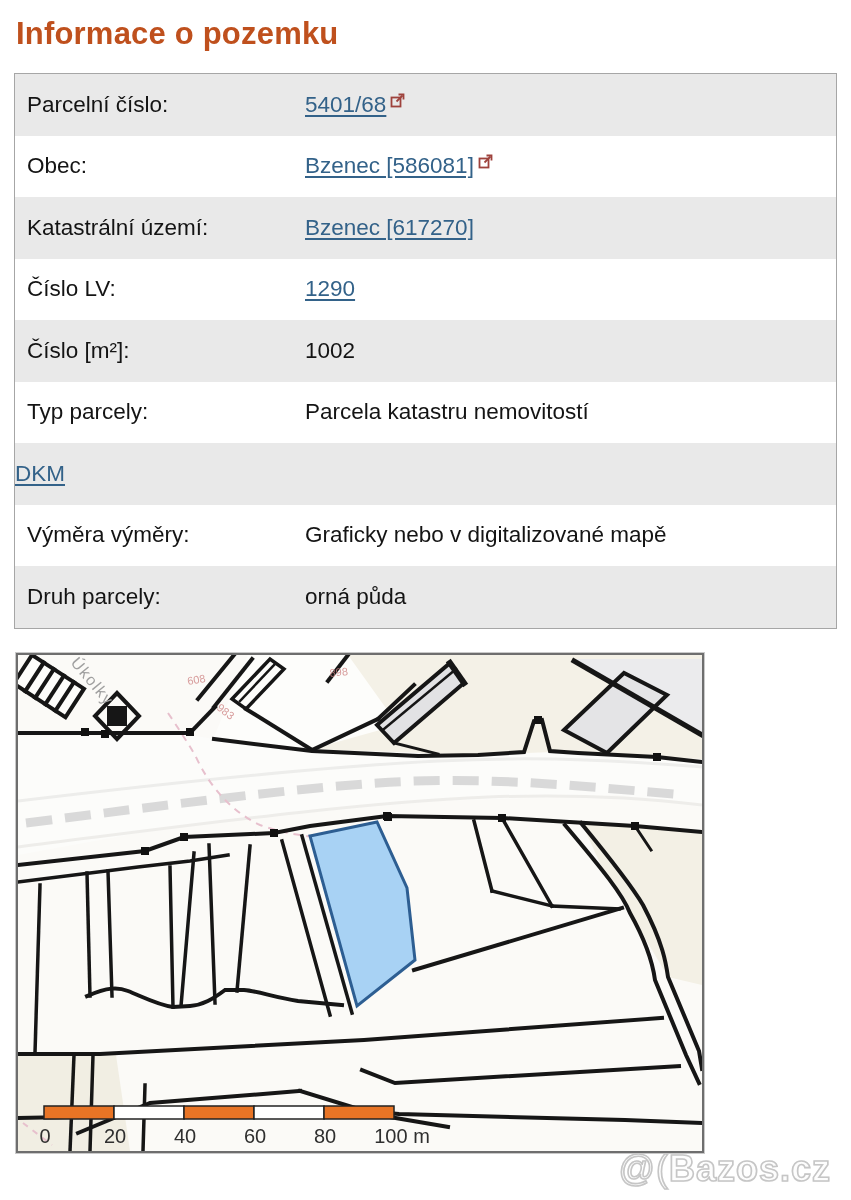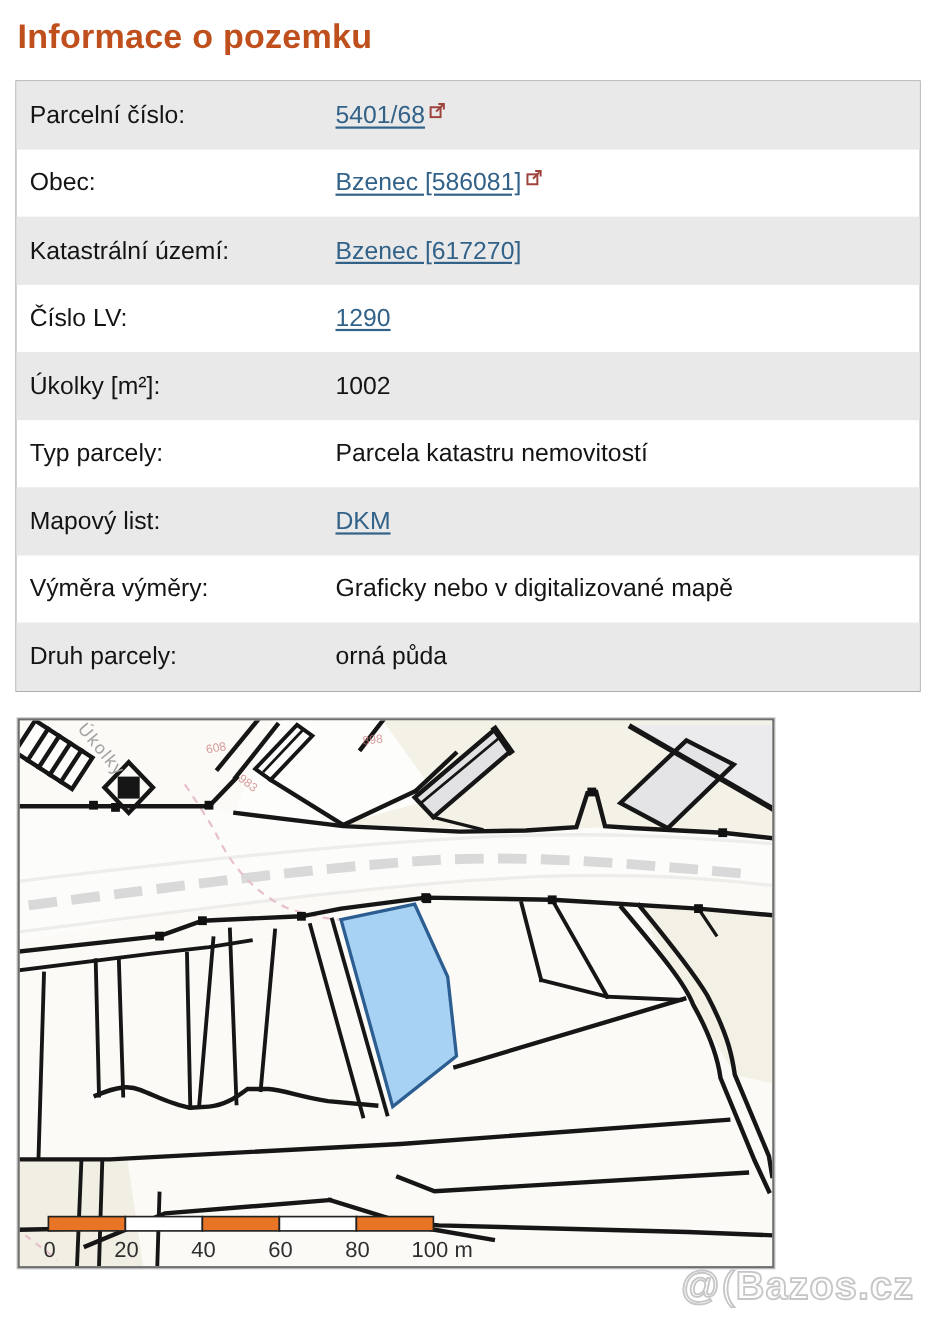--- a/index.html
+++ b/index.html
@@ -58,29 +58,28 @@
           <a href="#">Bzenec [617270]</a>
         </span>
       </div>
       <div class="info-row">
         <span class="info-label">Číslo LV:</span>
         <span class="info-value">
           <a href="#">1290</a>
         </span>
       </div>
       <div class="info-row alt">
-        <span class="info-label">Úkolky [m²]:</span>
+        <span class="info-label">Číslo [m²]:</span>
         <span class="info-value">1002</span>
       </div>
       <div class="info-row">
         <span class="info-label">Typ parcely:</span>
         <span class="info-value">Parcela katastru nemovitostí</span>
       </div>
       <div class="info-row alt">
-        <span class="info-label">Mapový list:</span>
         <span class="info-value">
           <a href="#">DKM</a>
         </span>
       </div>
       <div class="info-row">
         <span class="info-label">Výměra výměry:</span>
         <span class="info-value">Graficky nebo v digitalizované mapě</span>
       </div>
       <div class="info-row alt">
         <span class="info-label">Druh parcely:</span>

